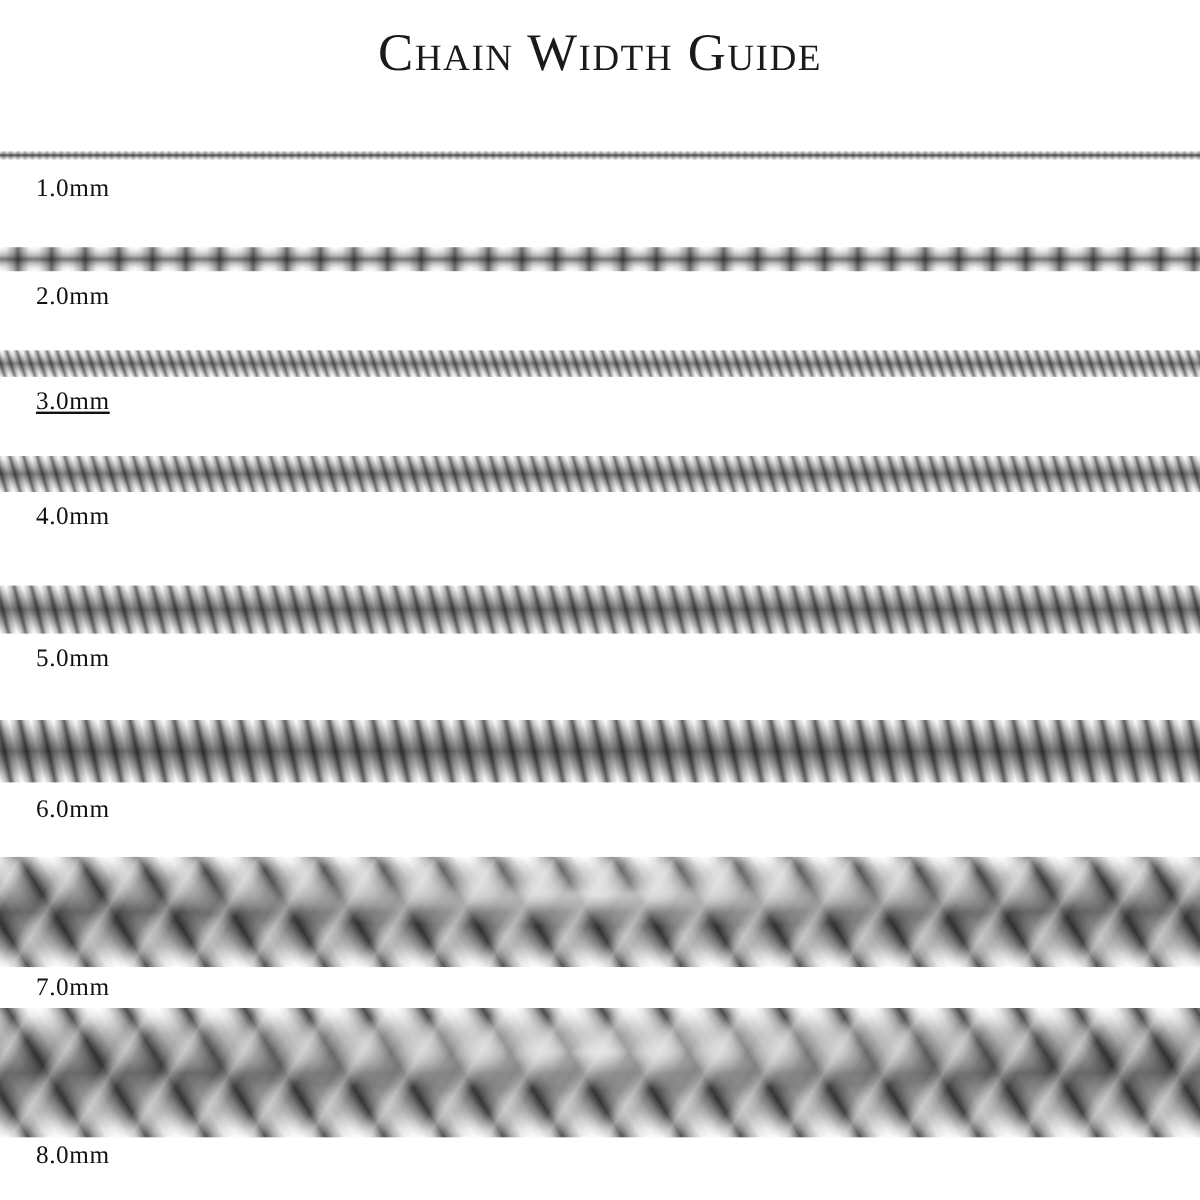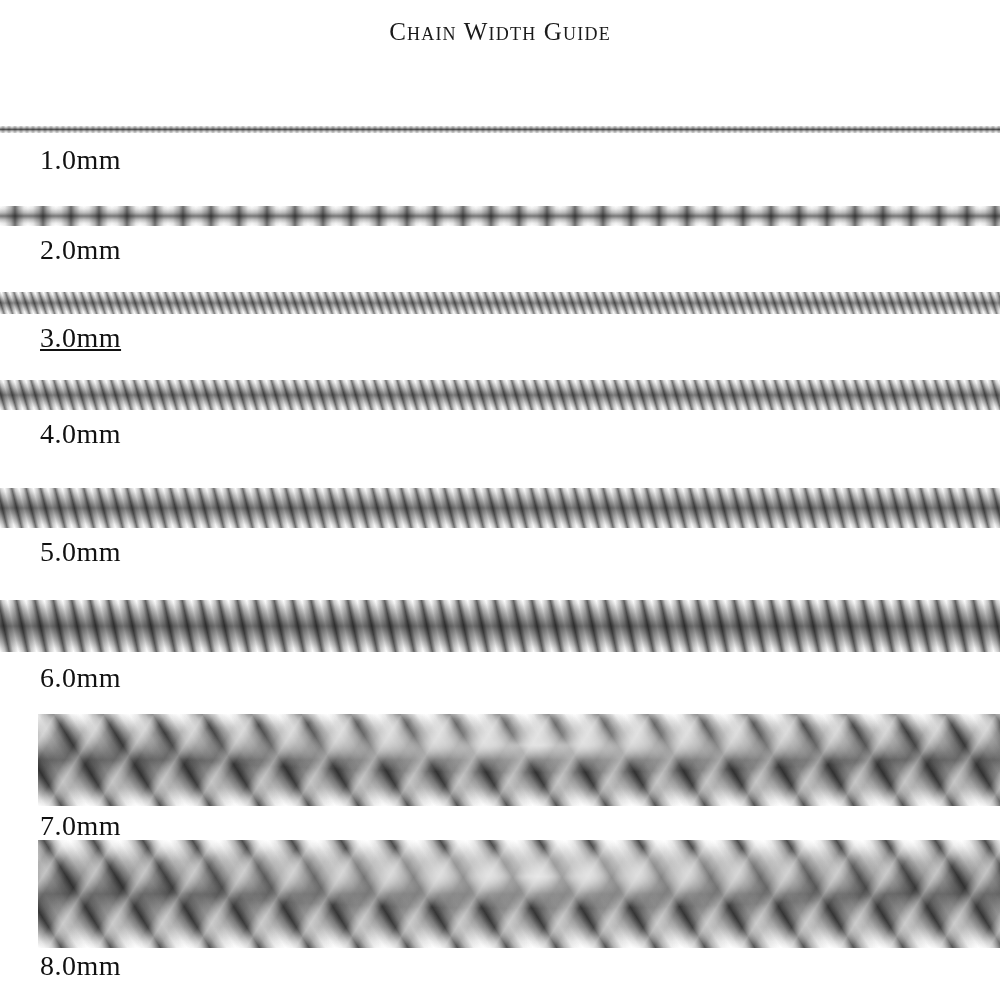--- a/index.html
+++ b/index.html
@@ -14,42 +14,41 @@
     font-family: "Liberation Serif", serif;
     overflow: hidden;
   }
   #page-title {
     position: absolute;
     top: 18px;
     left: 0;
     width: 1000px;
     text-align: center;
     font-family: "Liberation Serif", serif;
-    font-size: 25px;
+    font-size: 44px;
     font-variant: small-caps;
     letter-spacing: 1.2px;
     color: #1a1a1a;
   }
   .chain-row {
     position: absolute;
     left: 0;
     width: 819px;
-    padding-left: 38px;
   }
   .chain-band {
     position: absolute;
     left: 0;
     width: 1000px;
     overflow: hidden;
   }
   .chain-label {
     position: absolute;
-    left: 40px;
+    left: 30px;
     font-family: "Liberation Serif", serif;
-    font-size: 28px;
+    font-size: 21px;
     color: #111111;
     letter-spacing: 0.5px;
     white-space: nowrap;
   }
 
   
 
   
   .chain-1 {
     height: 7px;

